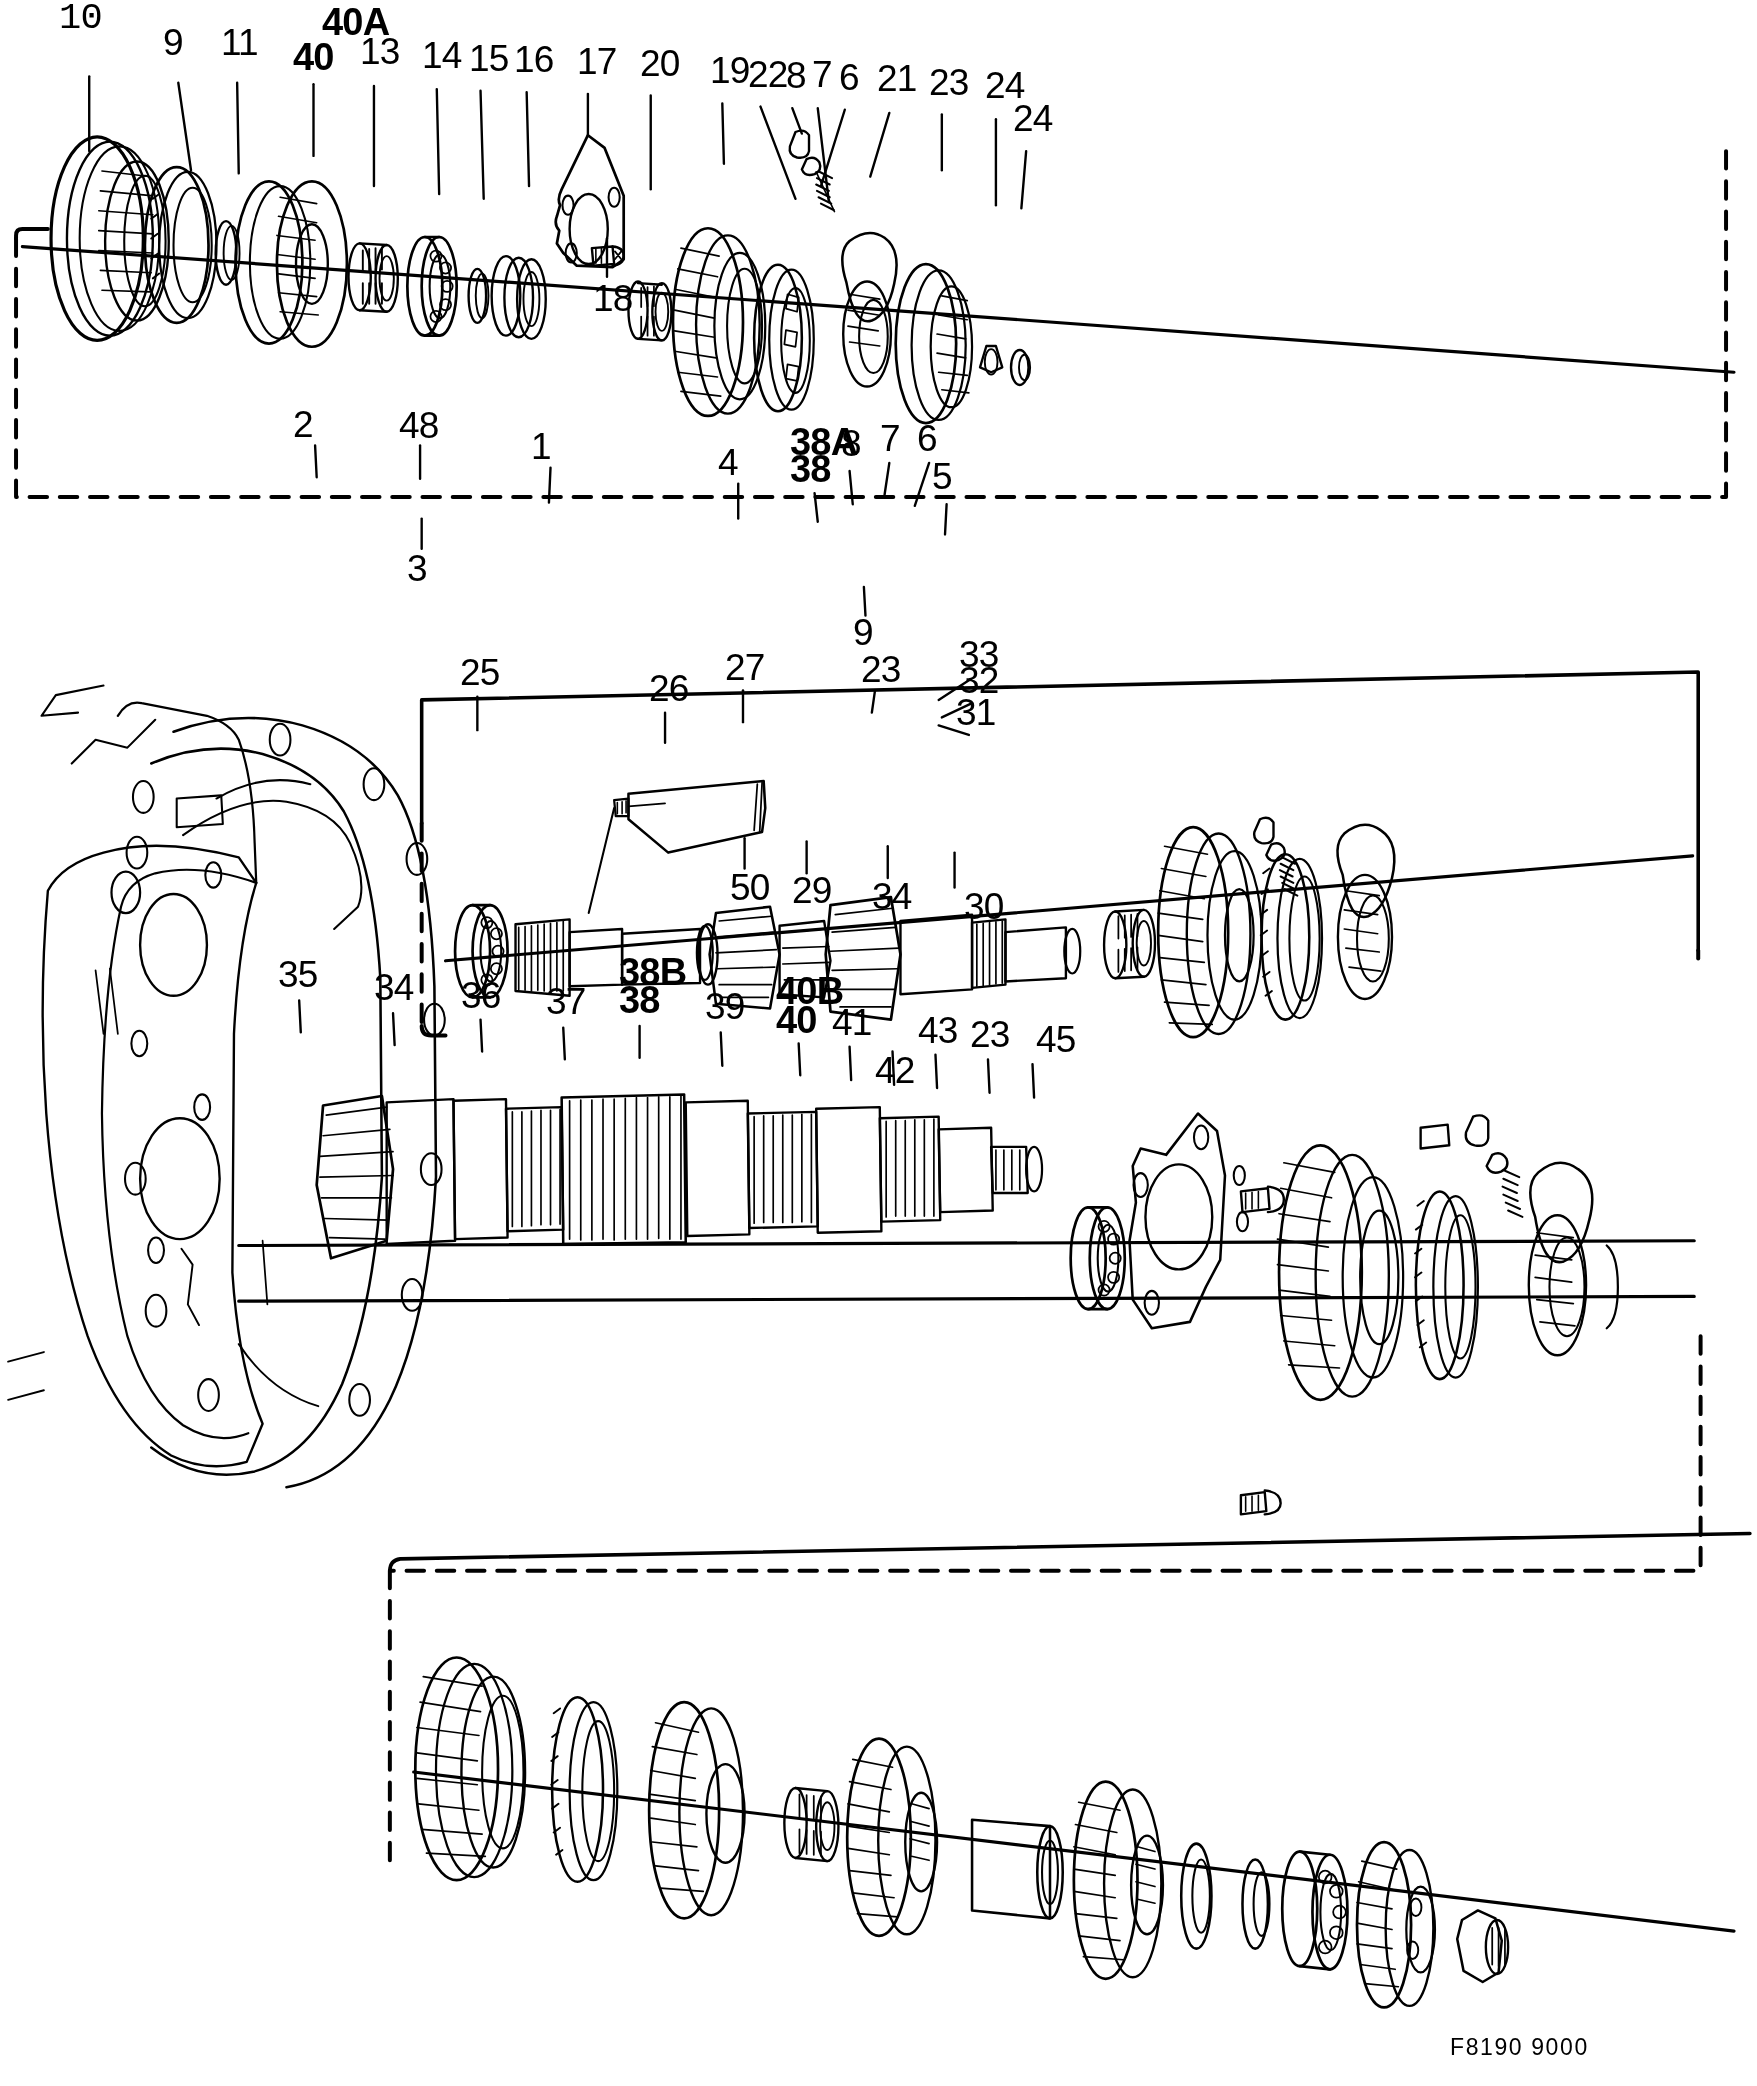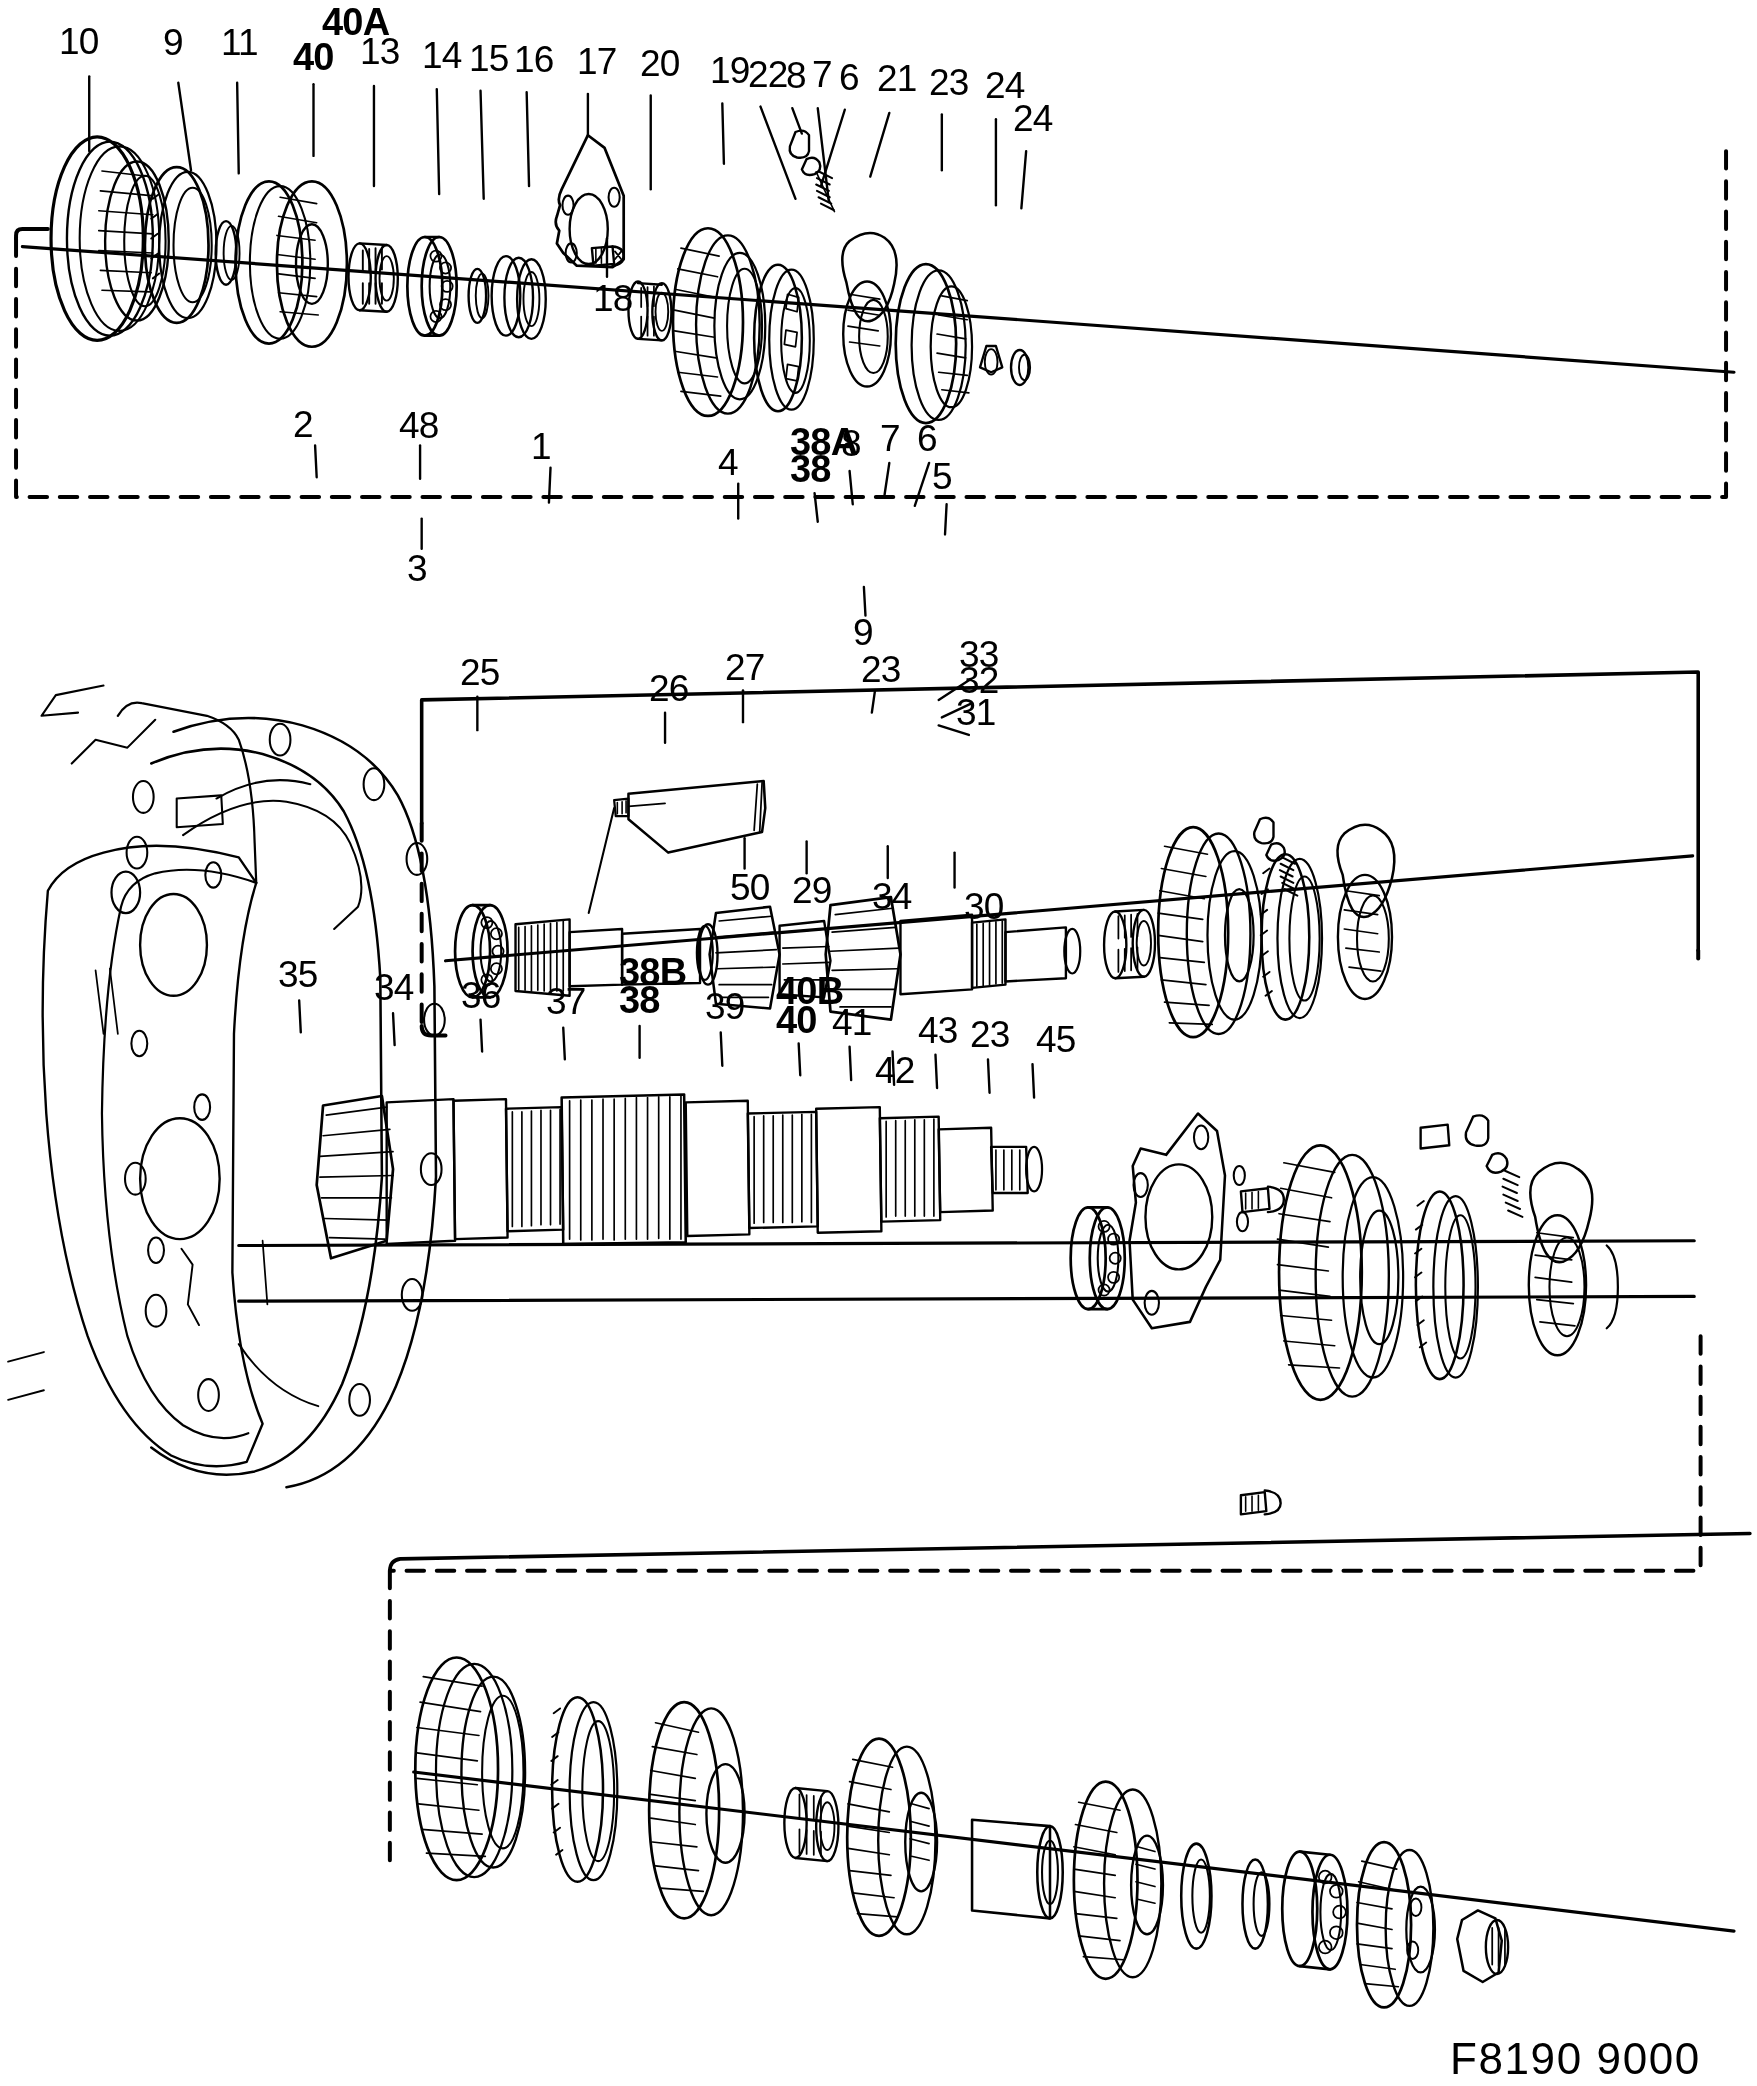--- a/index.html
+++ b/index.html
@@ -4,21 +4,21 @@
 <title>Transmission Exploded View</title>
 <style>
   html,body{margin:0;padding:0;background:#ffffff;}
   body{width:1758px;height:2087px;position:relative;overflow:hidden;
        font-family:"Liberation Sans","DejaVu Sans",sans-serif;color:#000;}
   #stage{position:absolute;left:0;top:0;width:1758px;height:2087px;}
   svg.layer{position:absolute;left:0;top:0;width:1758px;height:2087px;}
   .cal{position:absolute;font-weight:400;font-size:37px;line-height:1;
        letter-spacing:-0.8px;white-space:nowrap;color:#000;}
   .cal.big{font-size:38px;font-weight:700;}
-  .caption{position:absolute;font-size:44px;letter-spacing:1.6px;text-align:right;}
+  .caption{position:absolute;font-size:23px;letter-spacing:1.6px;text-align:right;}
 </style>
 </head>
 <body>
 
 <div id="stage">
 
 <svg class="layer" viewBox="0 0 2210 2624">
   <defs>
     <g id="gearteeth"></g>
   </defs>
@@ -598,21 +598,21 @@
     <path d="M 1004 1312 L 1006 1352"></path>
     <path d="M 1068 1316 L 1070 1358"></path>
     <path d="M 1122 1322 L 1124 1364"></path>
     <path d="M 1176 1326 L 1178 1368"></path>
     <path d="M 1242 1332 L 1244 1374"></path>
     <path d="M 1298 1338 L 1300 1380"></path>
   </g>
   </g>
 </svg>
 
-<div class="cal" style="left:59px;  top:23px;">10</div>
+<div class="cal" style="left:59px;  top:0;font-family:Liberation Mono, monospace;">10</div>
 <div class="cal" style="left:163px; top:24px;">9</div>
 <div class="cal" style="left:221px; top:24px;">11</div>
 <div class="cal big" style="left:304px;top:3.2px;margin-left:18px;">40A</div>
 <div class="cal big" style="left:293px;top:38px;">40</div>
 <div class="cal" style="left:360px; top:33px;">13</div>
 <div class="cal" style="left:422px; top:37px;">14</div>
 <div class="cal" style="left:469px; top:40px;">15</div>
 <div class="cal" style="left:514px; top:41px;">16</div>
 <div class="cal" style="left:577px; top:43px;">17</div>
 <div class="cal" style="left:640px; top:45px;">20</div>

